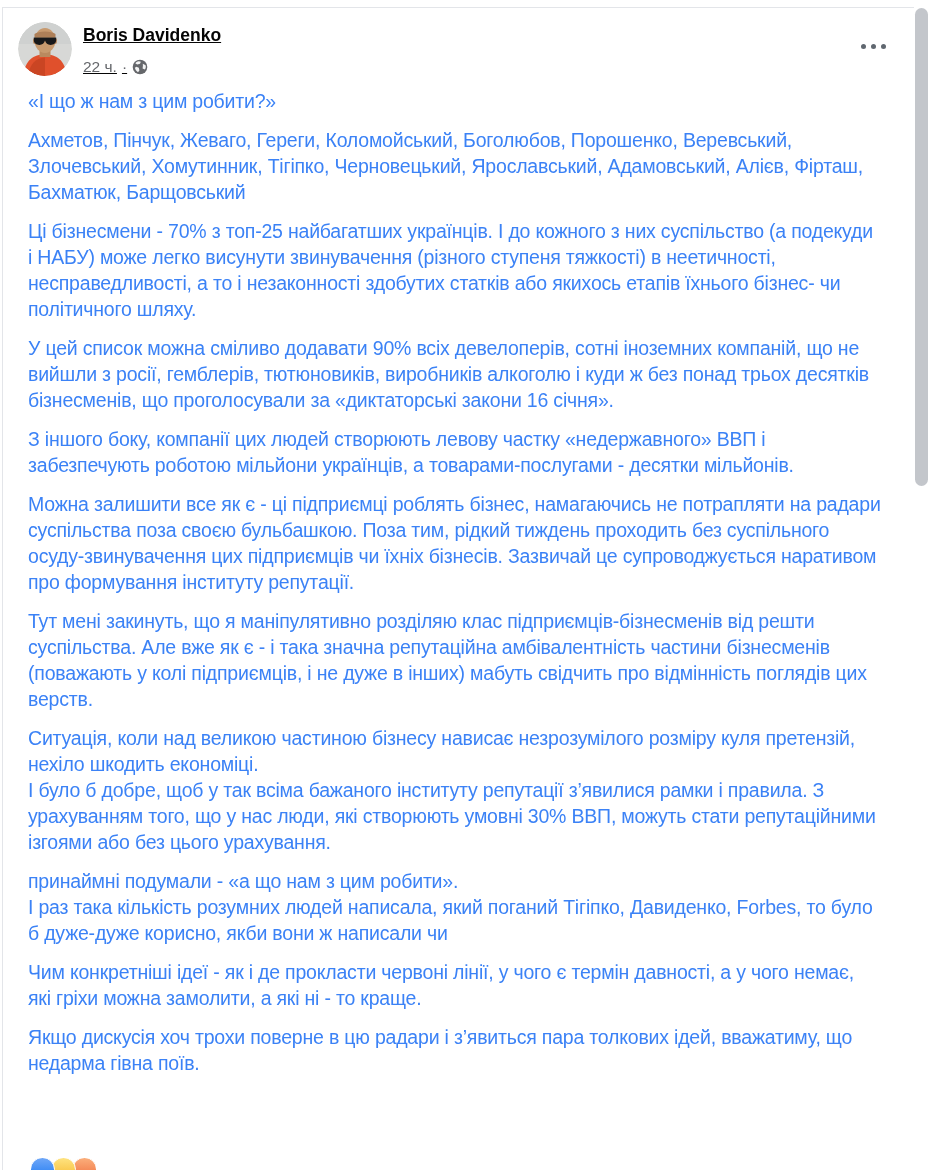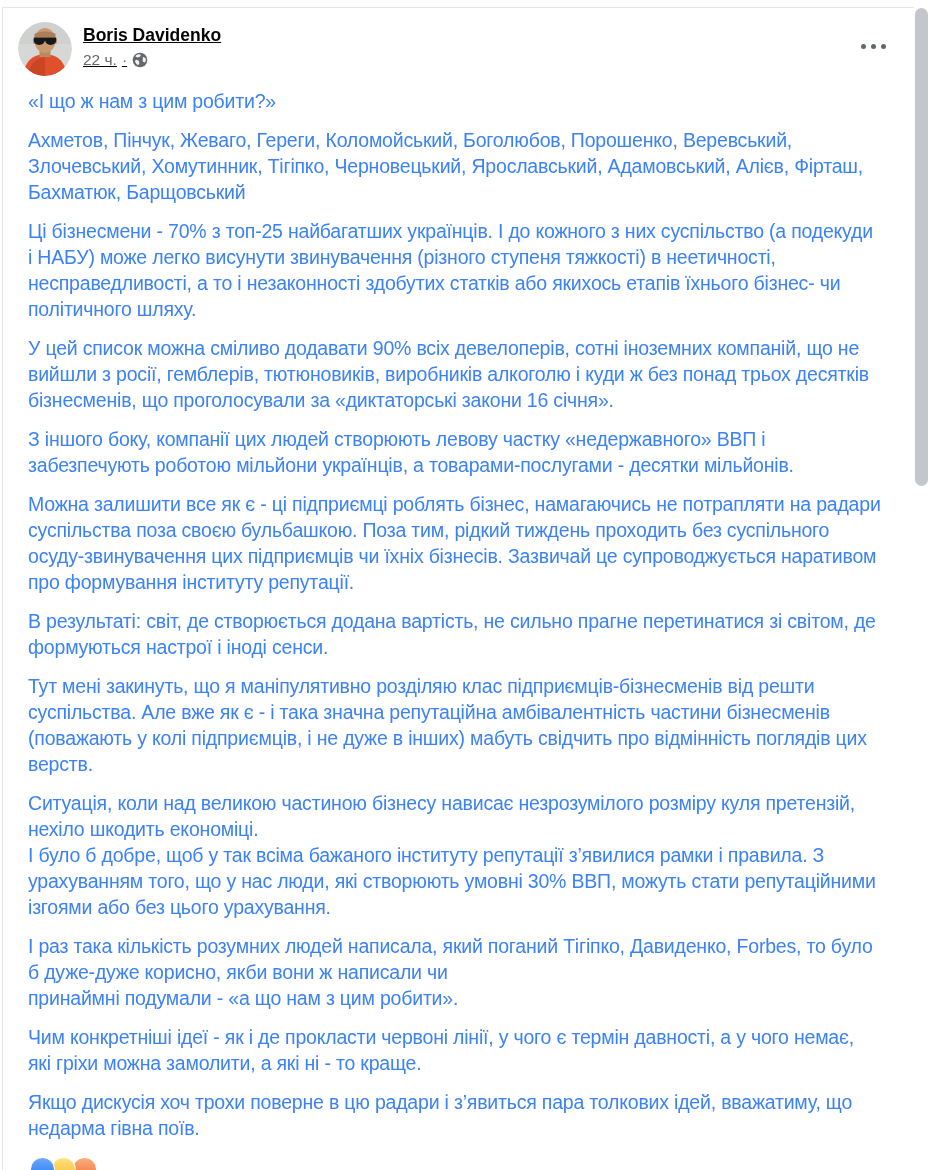--- a/index.html
+++ b/index.html
@@ -16,21 +16,21 @@
 
   .scroll-thumb{
     position:absolute;left:915px;top:8px;width:13px;height:478px;
     border-radius:7px;background:#c3c6cb;
   }
 
   .header{position:absolute;left:18px;top:22px;display:flex;align-items:flex-start;}
   .avatar{width:54px;height:54px;border-radius:50%;overflow:hidden;flex:0 0 auto;cursor:pointer;}
   .header-text{margin-left:11px;padding-top:2px;text-decoration:underline;}
   .author{font-size:17.5px;font-weight:700;color:#050505;line-height:22px;cursor:pointer;}
-  .meta{margin-top:5px;display:flex;align-items:center;gap:5px;font-size:15.5px;color:#65676B;line-height:18px;}
+  .meta{margin-top:12px;display:flex;align-items:center;gap:5px;font-size:15.5px;color:#65676B;line-height:18px;}
   .meta .sep{color:#65676B;}
   .globe{width:16px;height:16px;display:inline-block;}
 
   .more-btn{
     position:absolute;top:38px;right:42px;
     display:flex;gap:5px;align-items:center;cursor:pointer;padding:6px 2px;
   }
   .more-btn .dot{width:5px;height:5px;border-radius:50%;background:#606770;}
 
   .post-body{
@@ -112,32 +112,29 @@
   <div class="para">
       <div>У цей список можна сміливо додавати 90% всіх девелоперів, сотні іноземних компаній, що не вийшли з росії, гемблерів, тютюновиків, виробників алкоголю і куди ж без понад трьох десятків бізнесменів, що проголосували за «диктаторські закони 16 січня».</div>
     </div>
   <div class="para">
       <div>З іншого боку, компанії цих людей створюють левову частку «недержавного» ВВП і забезпечують роботою мільйони українців, а товарами-послугами - десятки мільйонів.</div>
     </div>
   <div class="para">
       <div>Можна залишити все як є - ці підприємці роблять бізнес, намагаючись не потрапляти на радари суспільства поза своєю бульбашкою. Поза тим, рідкий тиждень проходить без суспільного осуду-звинувачення цих підприємців чи їхніх бізнесів. Зазвичай це супроводжується наративом про формування інституту репутації.</div>
     </div>
   <div class="para">
-      <div>В результаті: світ, де створюється додана вартість, не сильно прагне перетинатися зі світом, де формуються настрої і іноді сенси.</div>
-    </div>
-  <div class="para">
       <div>Тут мені закинуть, що я маніпулятивно розділяю клас підприємців-бізнесменів від решти суспільства. Але вже як є - і така значна репутаційна амбівалентність частини бізнесменів (поважають у колі підприємців, і не дуже в інших) мабуть свідчить про відмінність поглядів цих верств.</div>
     </div>
   <div class="para">
     <div>Ситуація, коли над великою частиною бізнесу нависає незрозумілого розміру куля претензій, нехіло шкодить економіці.</div>
     <div>І було б добре, щоб у так всіма бажаного інституту репутації з’явилися рамки і правила. З урахуванням того, що у нас люди, які створюють умовні 30% ВВП, можуть стати репутаційними ізгоями або без цього урахування.</div>
   </div>
   <div class="para">
+    <div>принаймні подумали - «а що нам з цим робити».</div>
     <div>І раз така кількість розумних людей написала, який поганий Тігіпко, Давиденко, Forbes, то було б дуже-дуже корисно, якби вони ж написали чи</div>
-    <div>принаймні подумали - «а що нам з цим робити».</div>
   </div>
   <div class="para">
       <div>Чим конкретніші ідеї - як і де прокласти червоні лінії, у чого є термін давності, а у чого немає, які гріхи можна замолити, а які ні - то краще.</div>
     </div>
   <div class="para">
       <div>Якщо дискусія хоч трохи поверне в цю радари і з’явиться пара толкових ідей, вважатиму, що недарма гівна поїв.</div>
     </div>
 </div>
 
 <div class="reactions">

